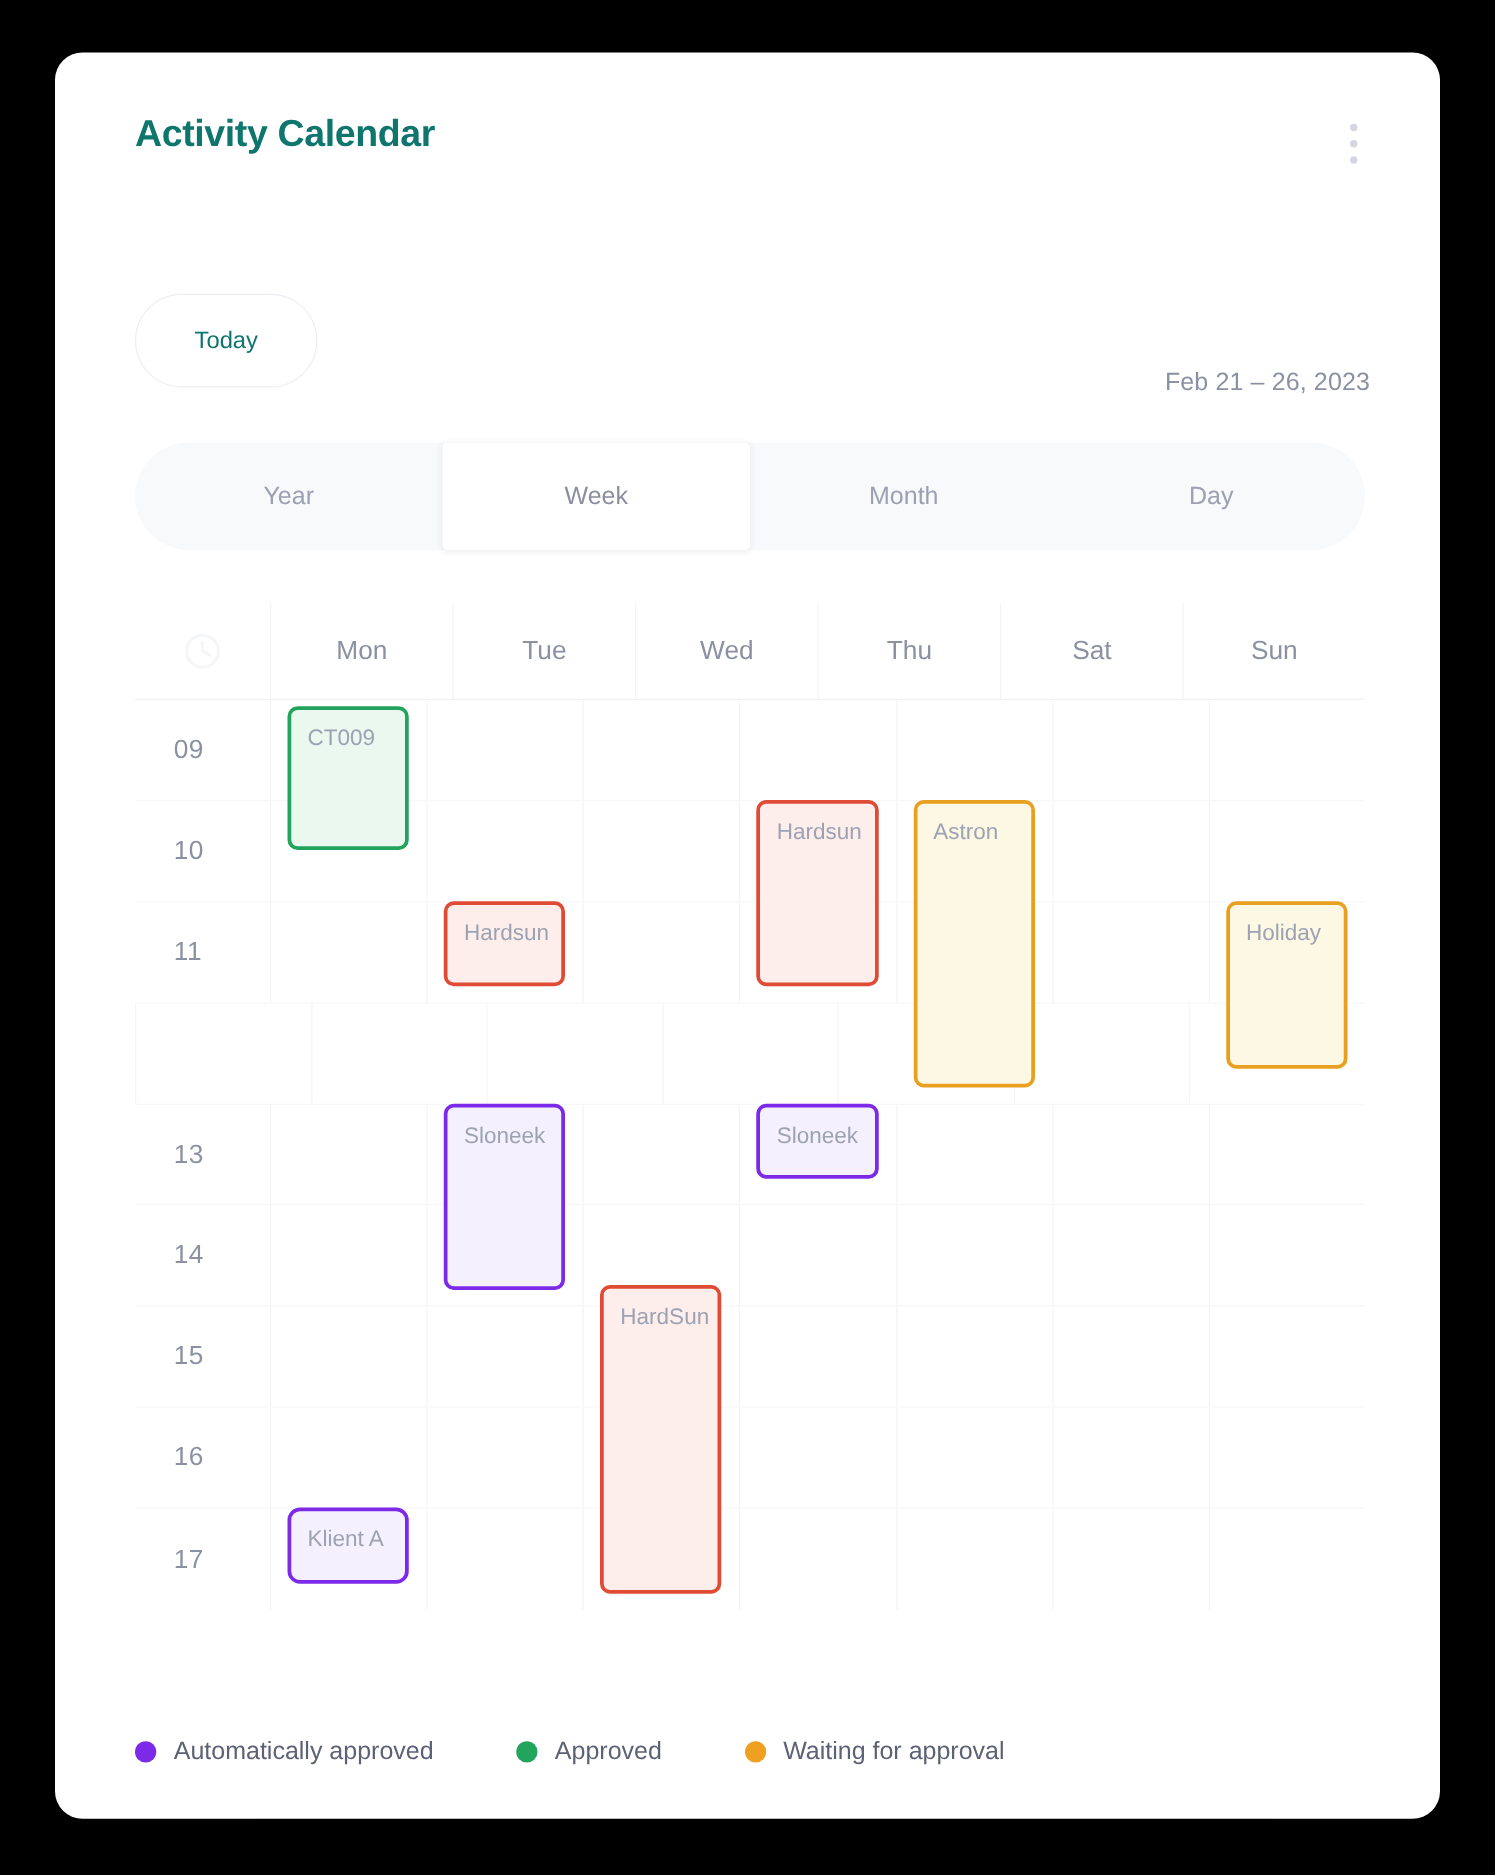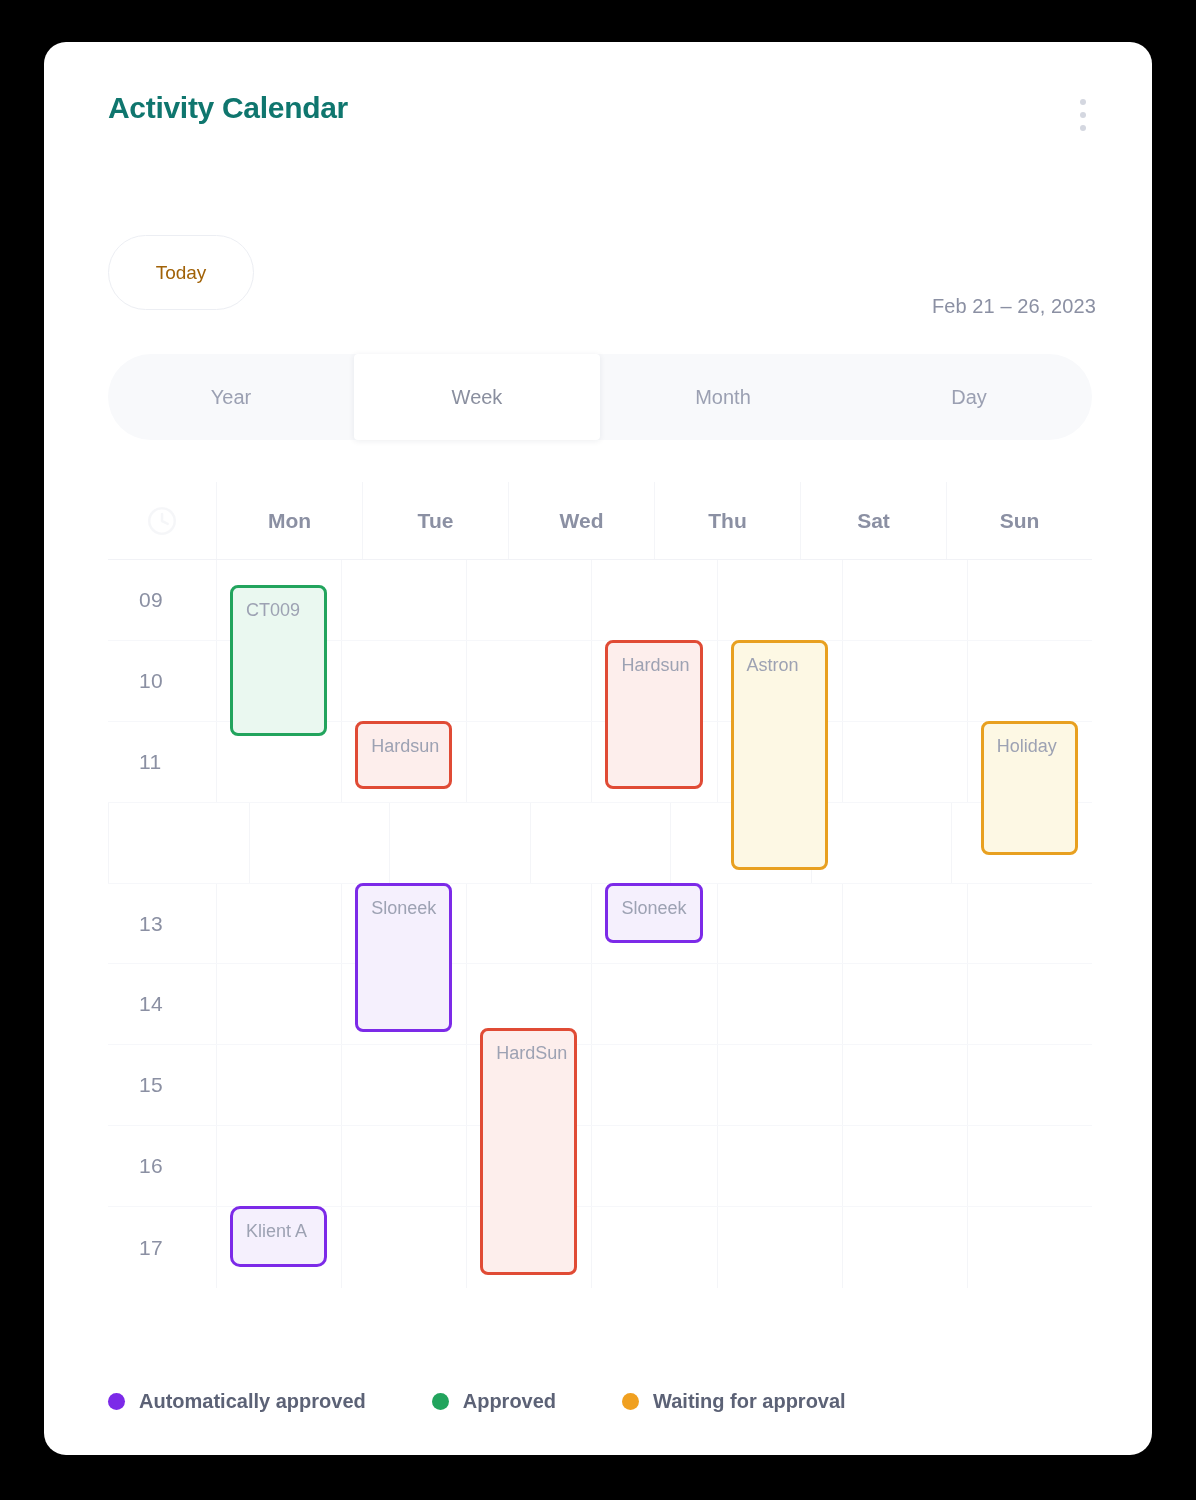--- a/index.html
+++ b/index.html
@@ -63,21 +63,21 @@
   
   #today-button {
     position: absolute;
     left: 64px;
     top: 193px;
     width: 146px;
     height: 75px;
     border: 1px solid #eceef3;
     border-radius: 38px;
     background: #ffffff;
-    color: #a16207;
+    color: #0f766e;
     font-size: 19px;
     font-family: "Liberation Sans", sans-serif;
     cursor: pointer;
   }
   #date-range {
     position: absolute;
     right: 56px;
     top: 218px;
     font-size: 20px;
     color: #8b90a3;
@@ -121,21 +121,20 @@
     position: absolute;
     left: 64px;
     top: 440px;
     width: 984px;
     height: 820px;
   }
   #grid-head {
     display: flex;
     height: 78px;
     border-bottom: 1px solid #f1f2f6;
-    font-weight: bold;
   }
   .head-cell {
     flex: 1;
     display: flex;
     align-items: center;
     justify-content: center;
     font-size: 21px;
     color: #8b90a3;
     border-left: 1px solid #f4f5f8;
   }
@@ -200,21 +199,21 @@
     display: flex;
     align-items: center;
     gap: 66px;
   }
   .legend-item {
     display: flex;
     align-items: center;
     gap: 14px;
     font-size: 20px;
     color: #5c6276;
-    font-weight: bold;
+    font-weight: normal;
   }
   .legend-dot {
     width: 17px;
     height: 17px;
     border-radius: 50%;
     flex: 0 0 17px;
   }
 </style>
 </head>
 <body>
@@ -342,21 +341,21 @@
             <div class="day-cell"></div>
             <div class="day-cell"></div>
             <div class="day-cell"></div>
             <div class="day-cell"></div>
             <div class="day-cell"></div>
             <div class="day-cell"></div>
             <div class="day-cell"></div>
           </div>
         </div>
       <div id="events-layer">
-          <div class="event" style="top: 25px; height: 151px; left: calc(0% + 14px); width: calc(14.2857% - 28px); border-color: rgb(34, 164, 93); background: rgb(234, 248, 240);">CT009</div>
+          <div class="event" style="top: 5px; height: 115px; left: calc(0% + 14px); width: calc(14.2857% - 28px); border-color: rgb(34, 164, 93); background: rgb(234, 248, 240);">CT009</div>
           <div class="event" style="top: 646.11px; height: 60.675px; left: calc(0% + 14px); width: calc(14.2857% - 28px); border-color: rgb(124, 42, 232); background: rgb(245, 240, 253); border-radius: 10px;">Klient A</div>
           <div class="event" style="top: 160.71px; height: 68.765px; left: calc(14.2857% + 14px); width: calc(14.2857% - 28px); border-color: rgb(224, 75, 53); background: rgb(253, 238, 236);">Hardsun</div>
           <div class="event" style="top: 322.51px; height: 149.665px; left: calc(14.2857% + 14px); width: calc(14.2857% - 28px); border-color: rgb(124, 42, 232); background: rgb(245, 240, 253);">Sloneek</div>
           <div class="event" style="top: 468.13px; height: 246.745px; left: calc(28.5714% + 14px); width: calc(14.2857% - 28px); border-color: rgb(224, 75, 53); background: rgb(253, 238, 236);">HardSun</div>
           <div class="event" style="top: 79.81px; height: 149.665px; left: calc(42.8571% + 14px); width: calc(14.2857% - 28px); border-color: rgb(224, 75, 53); background: rgb(253, 238, 236);">Hardsun</div>
           <div class="event" style="top: 322.51px; height: 60.675px; left: calc(42.8571% + 14px); width: calc(14.2857% - 28px); border-color: rgb(124, 42, 232); background: rgb(245, 240, 253);">Sloneek</div>
           <div class="event" style="top: 79.81px; height: 230.565px; left: calc(57.1429% + 14px); width: calc(14.2857% - 28px); border-color: rgb(232, 160, 32); background: rgb(253, 248, 228);">Astron</div>
           <div class="event" style="top: 160.71px; height: 134px; left: calc(85.7143% + 14px); width: calc(14.2857% - 28px); border-color: rgb(232, 160, 32); background: rgb(253, 248, 228);">Holiday</div>
         </div>
     </div>

